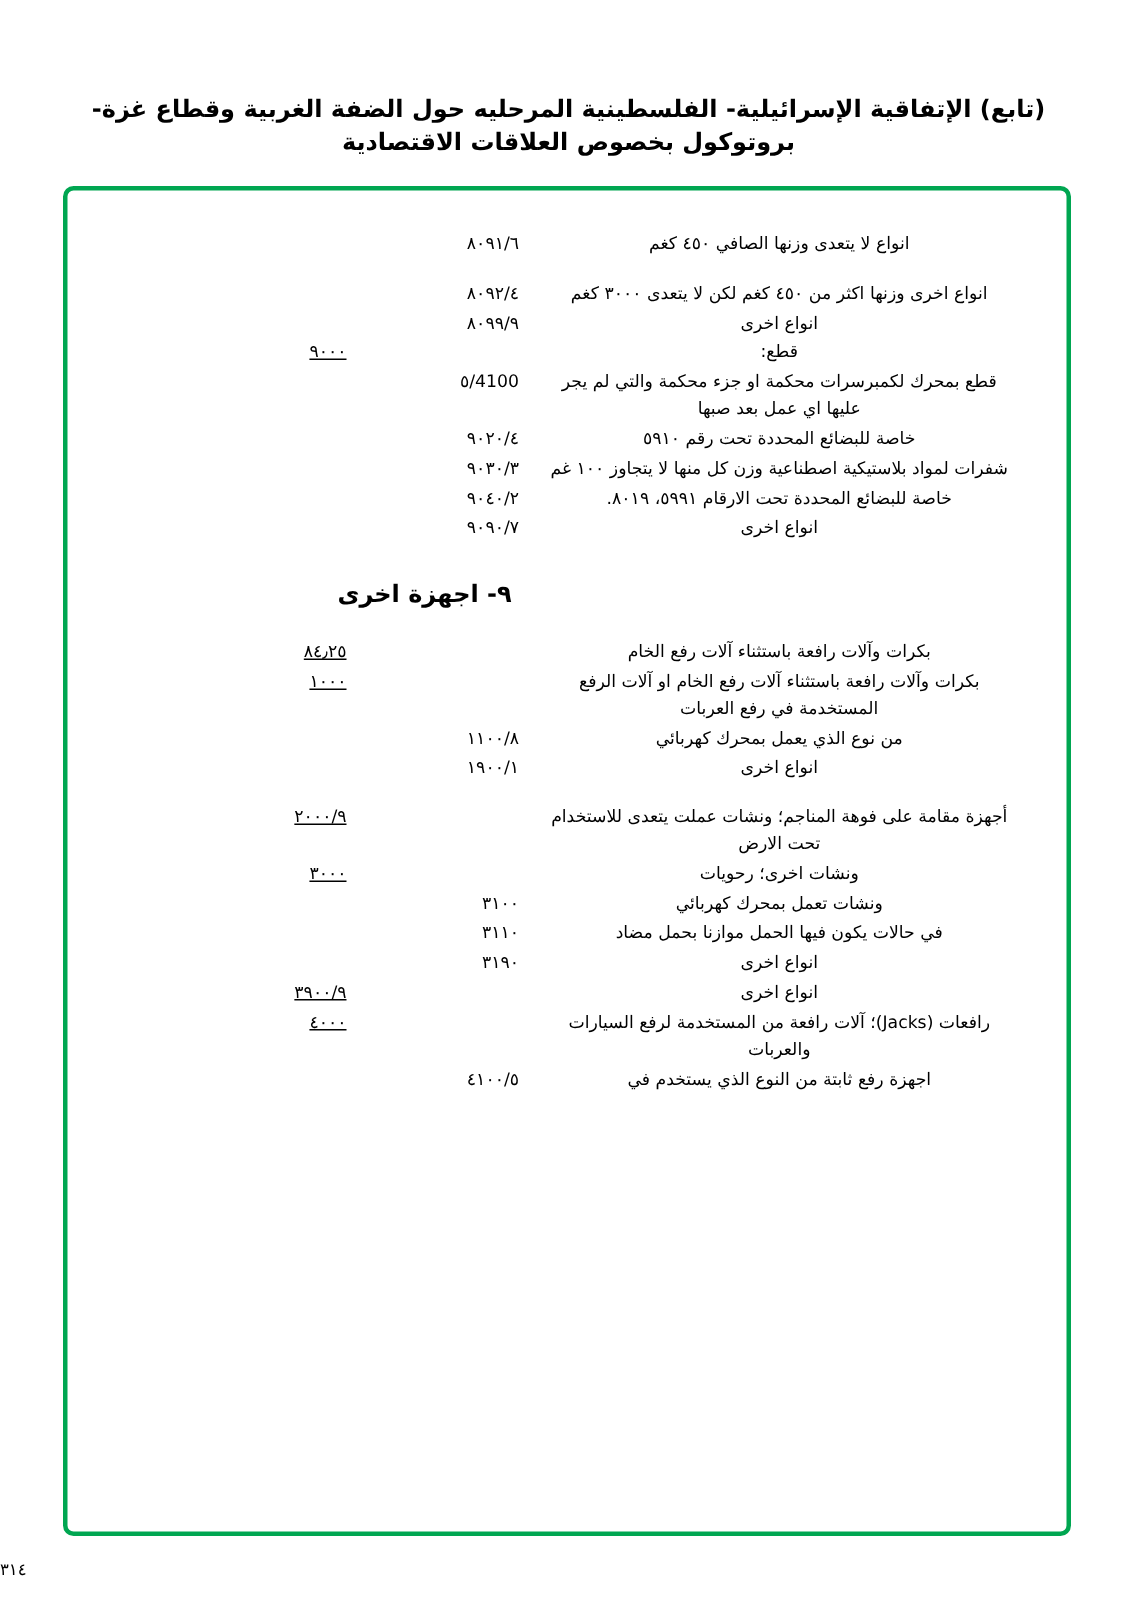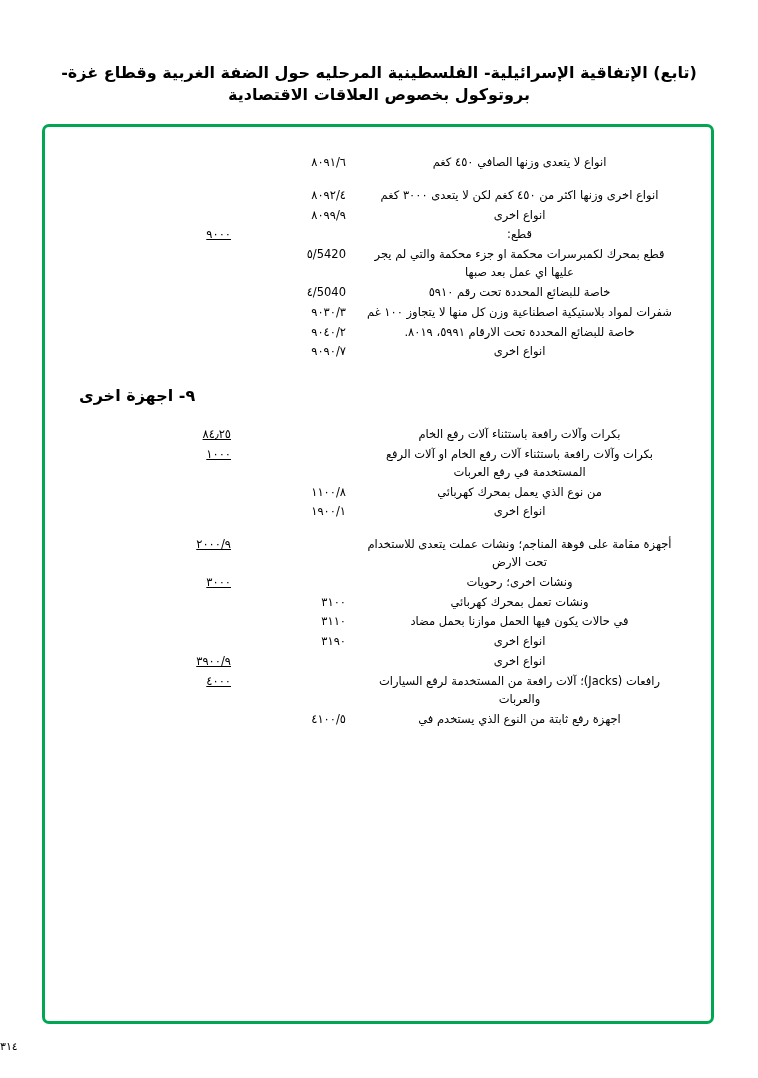--- a/index.html
+++ b/index.html
@@ -104,21 +104,21 @@
     white-space: nowrap;
     text-decoration: underline;
   }
   td.c-pad {
     width: auto;
   }
 
   
   .section-heading {
     direction: rtl;
-    text-align: left;
+    text-align: center;
     font-size: 16px;
     font-weight: bold;
     margin: 24px 0 20px 0;
     padding-right: 190px;
   }
 
   
   .page-number {
     position: absolute;
     top: 1040px;
@@ -165,27 +165,27 @@
             <td class="c-pad"></td>
           </tr>
           <tr>
             <td class="c-desc">قطع:</td>
             <td class="c-code"></td>
             <td class="c-code2">٩٠٠٠</td>
             <td class="c-pad"></td>
           </tr>
           <tr>
             <td class="c-desc">قطع بمحرك لكمبرسرات محكمة او جزء محكمة والتي لم يجر عليها اي عمل بعد صبها</td>
-            <td class="c-code">5420/٥</td>
+            <td class="c-code">4100/٥</td>
             <td class="c-code2"></td>
             <td class="c-pad"></td>
           </tr>
           <tr>
             <td class="c-desc">خاصة للبضائع المحددة تحت رقم ٥٩١٠</td>
-            <td class="c-code">5040/٤</td>
+            <td class="c-code">٩٠٢٠/٤</td>
             <td class="c-code2"></td>
             <td class="c-pad"></td>
           </tr>
           <tr>
             <td class="c-desc">شفرات لمواد بلاستيكية اصطناعية وزن كل منها لا يتجاوز ١٠٠ غم</td>
             <td class="c-code">٩٠٣٠/٣</td>
             <td class="c-code2"></td>
             <td class="c-pad"></td>
           </tr>
           <tr>

